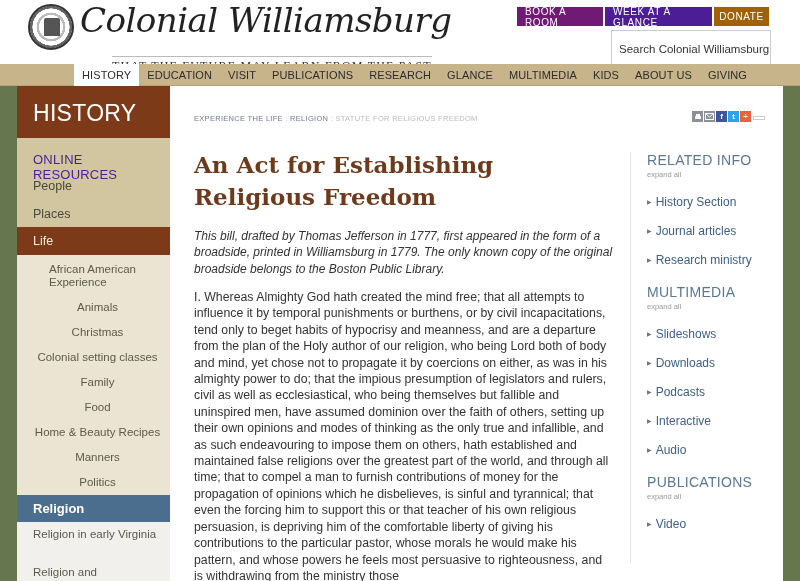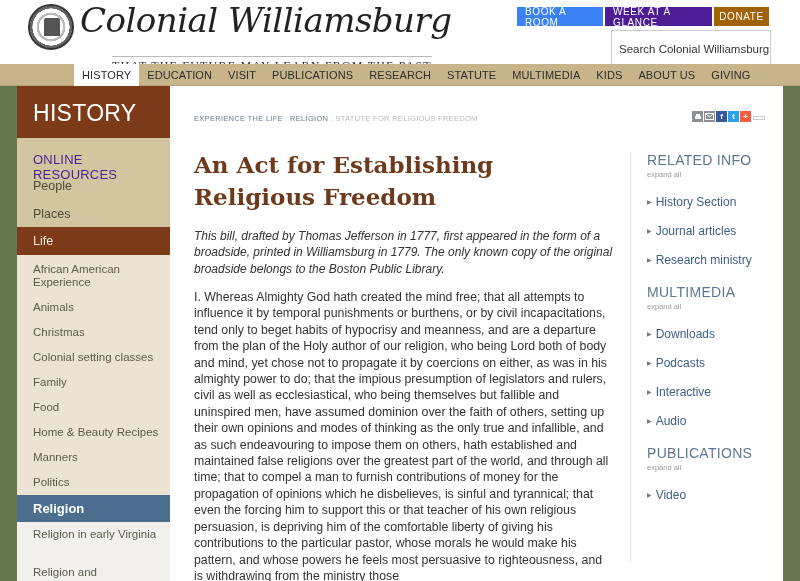--- a/index.html
+++ b/index.html
@@ -13,21 +13,21 @@
           border: 2px solid #333; background: radial-gradient(circle, #fff 0 40%, #bbb 41% 48%, #fff 49% 62%, #666 63% 70%, #fff 71%); }
   .seal-inner { position: absolute; left: 14px; top: 12px; width: 16px; height: 18px; background: #555; border-radius: 2px 2px 0 0; }
   .wordmark { position: absolute; left: 52px; top: -2px; font-family: "DejaVu Serif", serif; font-style: italic;
               font-size: 34px; color: #222; letter-spacing: -0.5px; white-space: nowrap; }
   .tagline { position: absolute; left: 84px; top: 42px; font-family: "Liberation Serif", serif; font-size: 12px;
              letter-spacing: 1.2px; color: #333; white-space: nowrap; border-top: 1px solid #bbb; padding-top: 2px; margin-top: 12px; }
 
   .top-buttons { position: absolute; top: 7px; left: 517px; display: flex; gap: 2px; }
   .top-btn { height: 19px; color: #fff; font-family: "Liberation Sans", sans-serif; font-size: 10px; letter-spacing: 0.6px;
              display: flex; align-items: center; justify-content: center; padding: 0 8px; }
-  .btn-book { background: #3b82f6; width: 86px; }
+  .btn-book { background: #701a75; width: 86px; }
   .btn-week { background: #4c1d95; width: 107px; }
   .btn-donate { background: #a16207; width: 55px; }
 
   .search-box { position: absolute; left: 611px; top: 30px; width: 160px; height: 37px; border: 1px solid #ccc;
                 font-family: "Liberation Sans", sans-serif; font-size: 11.5px; color: #333; display: flex; align-items: center; padding-left: 7px; background:#fff; }
 
   
   .nav { position: absolute; left: 0; top: 64px; width: 800px; height: 22px; background: #c8b48a; border-bottom: 1px solid #b7a277; }
   .nav-items { position: absolute; left: 74px; top: 0; height: 22px; display: flex; }
   .nav-item { height: 22px; padding: 0 8px; display: flex; align-items: center; font-family: "Liberation Sans", sans-serif;
@@ -41,22 +41,22 @@
   
   .sidebar { position: absolute; left: 17px; top: 86px; width: 153px; height: 495px; }
   .sb-title { height: 52px; background: #7c3a18; color: #fff; font-family: "Liberation Sans", sans-serif; font-size: 23px;
               padding: 14px 0 0 16px; letter-spacing: 0.3px; }
   .sb-tan { background: #d2c6a0; }
   .sb-heading { height: 33px; padding: 14px 0 0 16px; color: #4c1d95; font-family: "Liberation Sans", sans-serif; font-size: 13px; letter-spacing: 0.2px; }
   .sb-link { height: 28px; padding: 8px 0 0 16px; color: #4a4a3a; font-family: "Liberation Sans", sans-serif; font-size: 12.5px; }
   .sb-life { height: 28px; background: #7c3a18; color: #f4ebd8; padding: 7px 0 0 16px; font-family: "Liberation Sans", sans-serif; font-size: 12.5px; }
   .sb-sub { background: #ebe4d2; padding-top: 2px; }
   .sb-sub-item { padding: 0 8px 0 16px; color: #5b5b4b; font-family: "Liberation Sans", sans-serif; font-size: 11.5px; line-height: 12.5px; }
-  .sb-sub-item.single { height: 25px; padding-top: 6px; }
-  .sb-sub-item.double { height: 38px; padding-top: 6px; }
+  .sb-sub-item.single { height: 25px; padding-top: 6px; text-align: center; }
+  .sb-sub-item.double { height: 38px; padding-top: 6px; margin-left: 16px; }
   .sb-religion { height: 27px; background: #4b6e8e; color: #fff; padding: 6px 0 0 16px; font-family: "Liberation Sans", sans-serif; font-size: 13px; font-weight: bold; }
   .sb-sub2 { background: #f2f0ed; padding-top: 6px; }
   .sb-sub2 .sb-sub-item { height: 38px; line-height: 13px; padding-top: 0; }
 
   
   .breadcrumb { position: absolute; left: 194px; top: 114px; font-family: "Liberation Sans", sans-serif; font-size: 7.5px; letter-spacing: 0.3px; white-space: nowrap; }
   .bc-link { color: #6c7c92; }
   .bc-sep { color: #bbb; }
   .bc-current { color: #bbb; }
 
@@ -103,21 +103,21 @@
   <div class="search-box">Search Colonial Williamsburg</div>
 </div>
 
 <div class="nav">
   <div class="nav-items">
     <div class="nav-item active">HISTORY</div>
     <div class="nav-item">EDUCATION</div>
     <div class="nav-item">VISIT</div>
     <div class="nav-item">PUBLICATIONS</div>
     <div class="nav-item">RESEARCH</div>
-    <div class="nav-item">STATUTE</div>
+    <div class="nav-item">GLANCE</div>
     <div class="nav-item">MULTIMEDIA</div>
     <div class="nav-item">KIDS</div>
     <div class="nav-item">ABOUT US</div>
     <div class="nav-item">GIVING</div>
   </div>
 </div>
 
 <div class="frame-left"></div>
 <div class="frame-right"></div>
 
@@ -189,20 +189,24 @@
   <div class="rc-link">
       <span class="rc-arrow">▶</span>
       <span>Research ministry</span>
     </div>
   <div style="height:10px"></div>
   <div class="rc-head">MULTIMEDIA</div>
   <div class="rc-expand">expand all</div>
   <div style="height:8px"></div>
   <div class="rc-link">
       <span class="rc-arrow">▶</span>
+      <span>Slideshows</span>
+    </div>
+  <div class="rc-link">
+      <span class="rc-arrow">▶</span>
       <span>Downloads</span>
     </div>
   <div class="rc-link">
       <span class="rc-arrow">▶</span>
       <span>Podcasts</span>
     </div>
   <div class="rc-link">
       <span class="rc-arrow">▶</span>
       <span>Interactive</span>
     </div>

